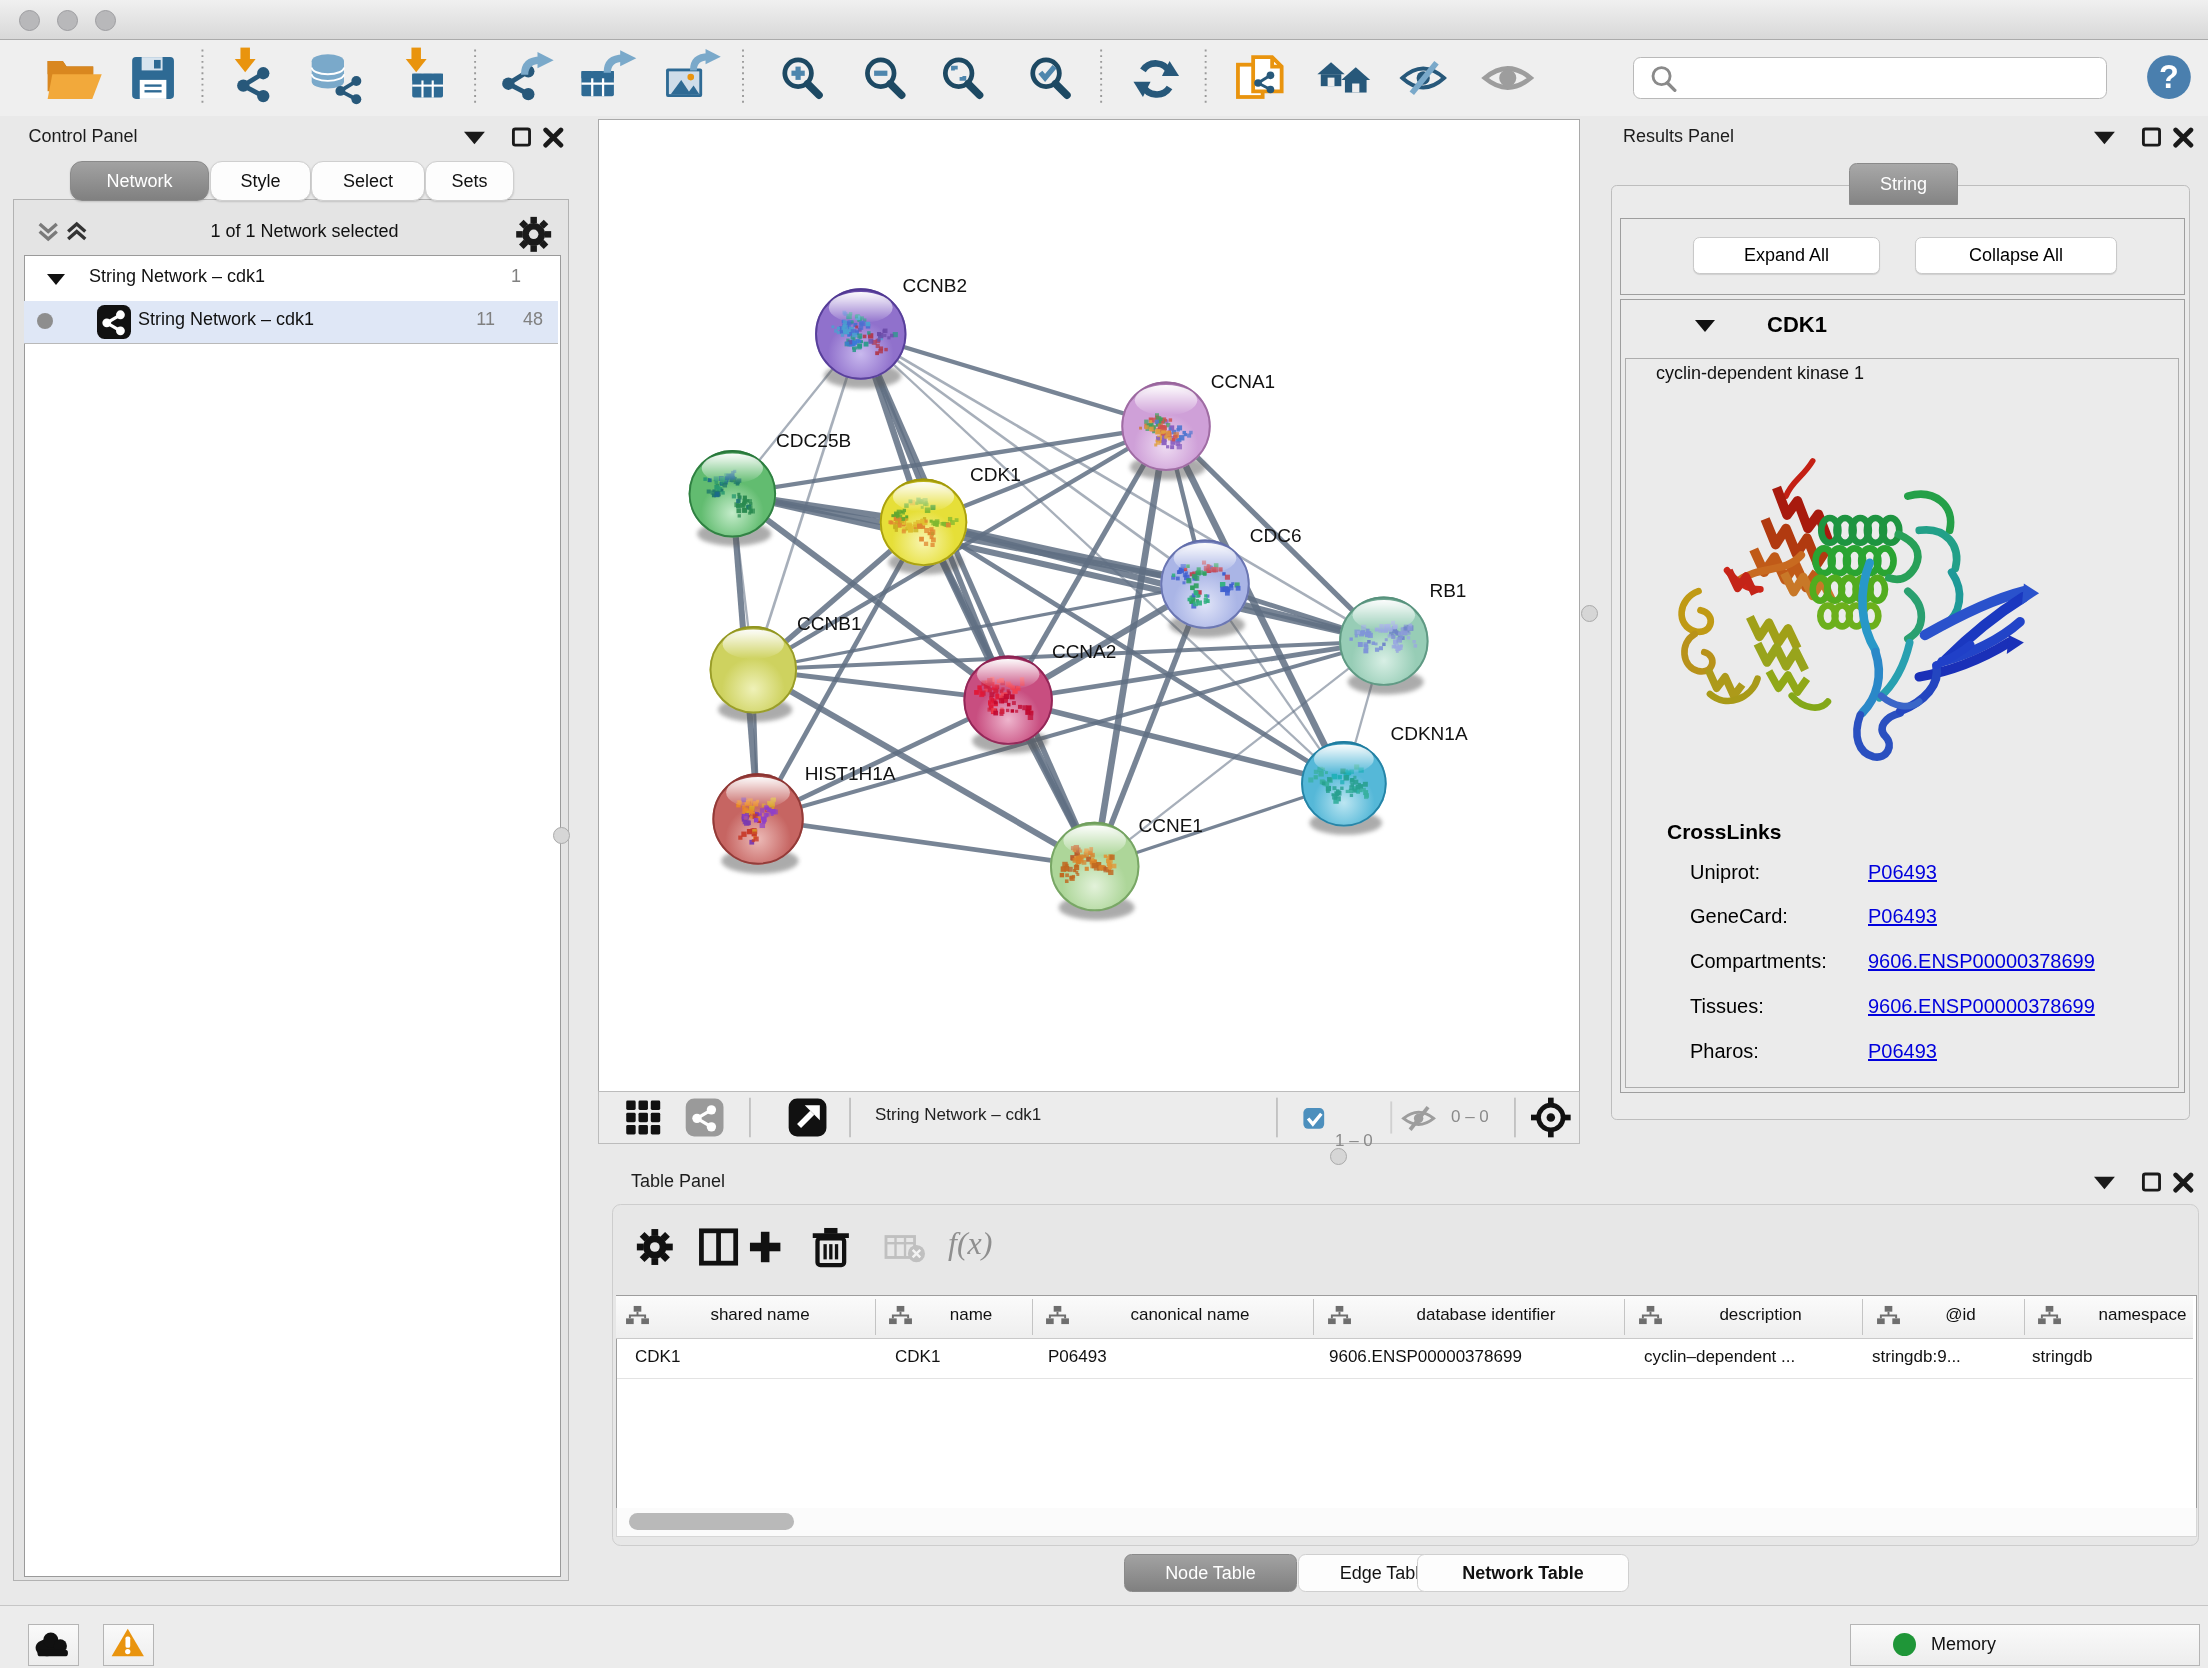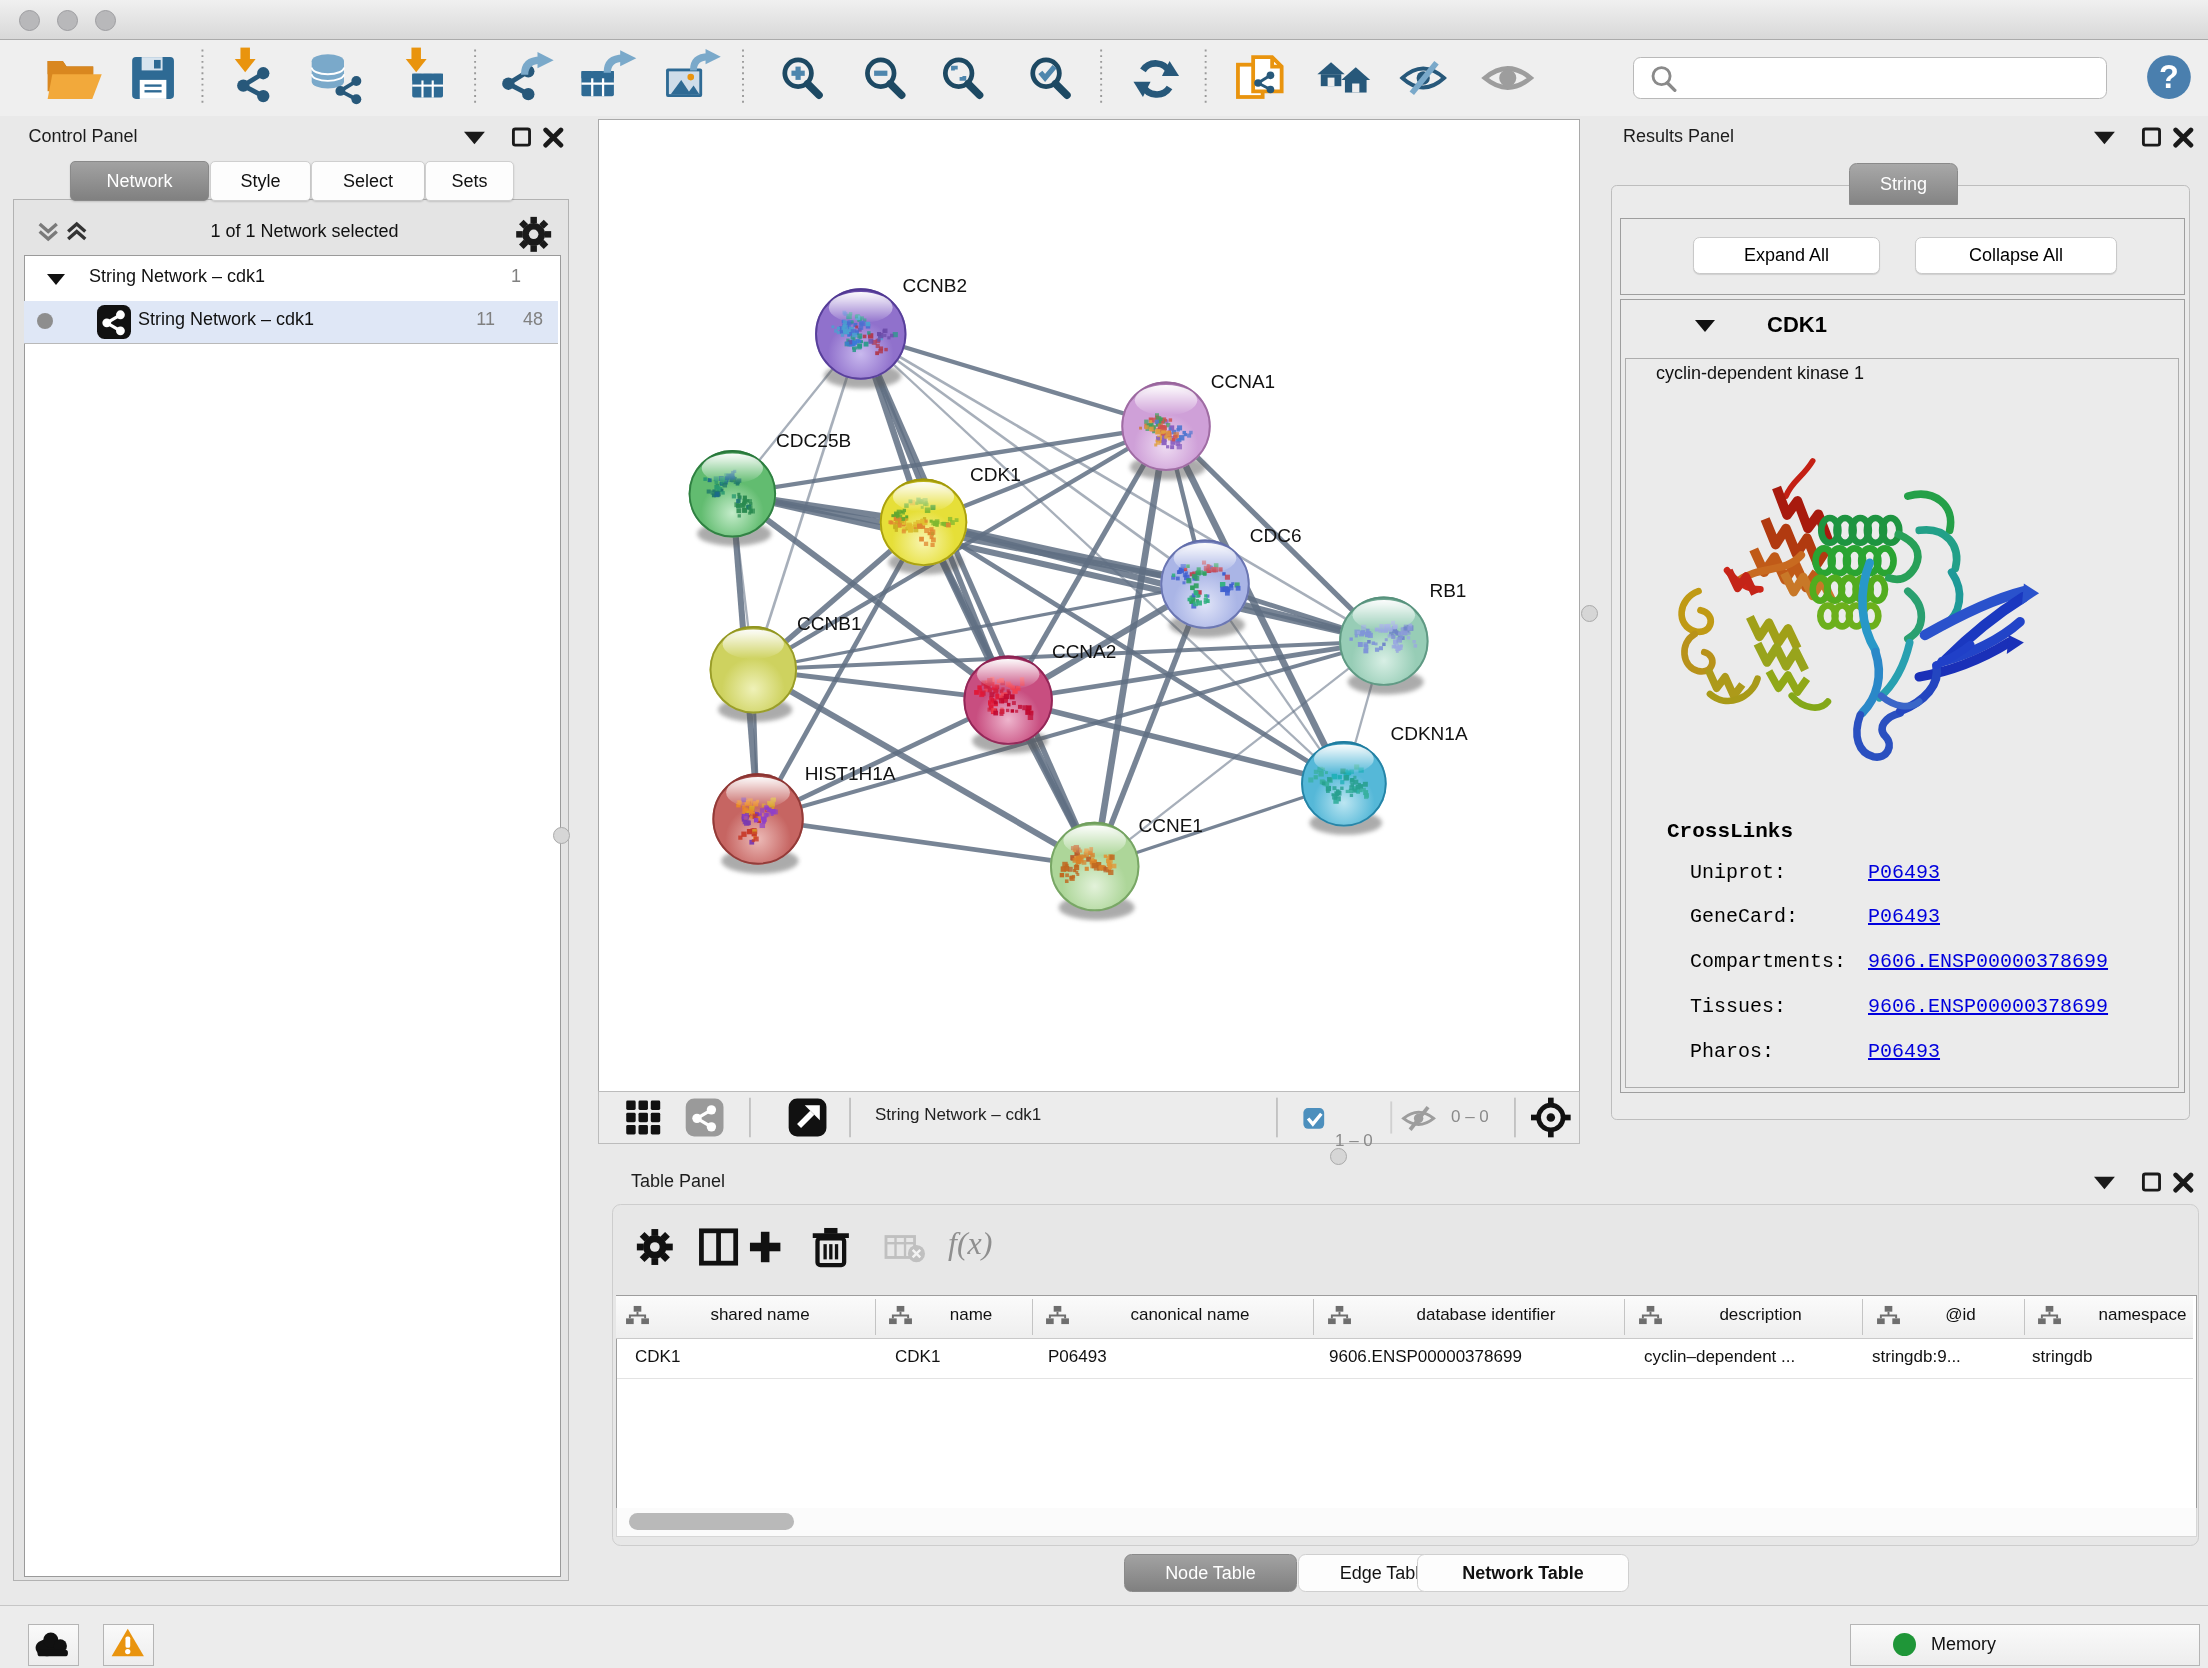--- a/index.html
+++ b/index.html
@@ -14,35 +14,35 @@
 
 #toolbar{left:0;top:40px;width:2208px;height:76px;background:#efefef;}
 #searchbox{left:1633px;top:17px;width:472px;height:40px;background:#fff;
   border:1px solid #b9b9b9;border-radius:7.6px;}
 
 .ptitle{font-size:18px;color:#1c1c1c;}
 
 #cp-box{left:13.3px;top:199px;width:554px;height:1380px;background:#e4e4e4;border:1px solid #b2b2b2;}
 #cp-list{left:24px;top:255px;width:535px;height:1320px;background:#fff;border:1px solid #9a9a9a;}
 .tab{height:38px;line-height:38px;text-align:center;font-size:18px;background:#fdfdfd;
-  border:1px solid #cfcfcf;border-radius:5px;color:#111;box-shadow:0 1px 1.9px rgba(0,0,0,.15);}
+  border:1px solid #cfcfcf;border-radius:12px;color:#111;box-shadow:0 1px 1.9px rgba(0,0,0,.15);}
 .tabsel{background:linear-gradient(#a2a2a2,#808080);color:#fff;border:1px solid #8a8a8a;}
 
 #canvas{left:598px;top:119px;width:980px;height:971px;background:#fff;border:1px solid #a9a9a9;}
 #netbar{left:598px;top:1091px;width:980px;height:51px;background:#ececec;border:1px solid #bcbcbc;}
 
 #rp-outer{left:1611px;top:185px;width:577px;height:933px;background:#ebebeb;border:1px solid #bdbdbd;border-radius:5.7px;}
 #rp-stringtab{left:1849px;top:163px;width:107px;height:40px;background:linear-gradient(#a8a8a8,#848484);
   border:1px solid #8a8a8a;border-radius:7.6px 7.6px 0 0;color:#fff;text-align:center;line-height:40px;font-size:18px;}
 #rp-box1{left:1620px;top:218px;width:563px;height:75px;border:1px solid #9e9e9e;background:#ebebeb;}
 #rp-box2{left:1620px;top:299px;width:563px;height:792px;border:1px solid #9e9e9e;background:#ebebeb;}
 #rp-box3{left:1625px;top:358px;width:552px;height:728px;border:1px solid #adadad;background:#ebebeb;}
 .rbtn{top:237px;height:35px;background:#fff;border:1px solid #c9c9c9;border-radius:6.7px;
   text-align:center;line-height:35px;font-size:18px;color:#000;box-shadow:0 1px 1px rgba(0,0,0,.12);}
-.serif{font-family:Liberation Mono, monospace;}
+.serif{font-family:Liberation Sans, sans-serif;}
 .xlink{color:#0000dd;text-decoration:underline;}
 
 #tp-inner{left:612px;top:1204px;width:1585px;height:340px;background:#e7e7e7;border:1px solid #cdcdcd;border-radius:8.6px;}
 #tbl{left:616px;top:1295px;width:1579px;height:212px;background:#fff;border:1px solid #9d9d9d;}
 #tscroll{left:616px;top:1508px;width:1579px;height:27.6px;background:#fbfbfb;border:1px solid #d7d7d7;border-top:none;}
 .btab.tabsel{background:linear-gradient(#a2a2a2,#808080);color:#fff;border:1px solid #8a8a8a;}
 .btab{height:36px;line-height:36px;text-align:center;font-size:18px;background:#fdfdfd;
   border:1px solid #cfcfcf;border-radius:7.6px;color:#111;}
 
 #osbar{left:0;top:1605px;width:2208px;height:63px;background:#ececec;border-top:1px solid #c6c6c6;}

